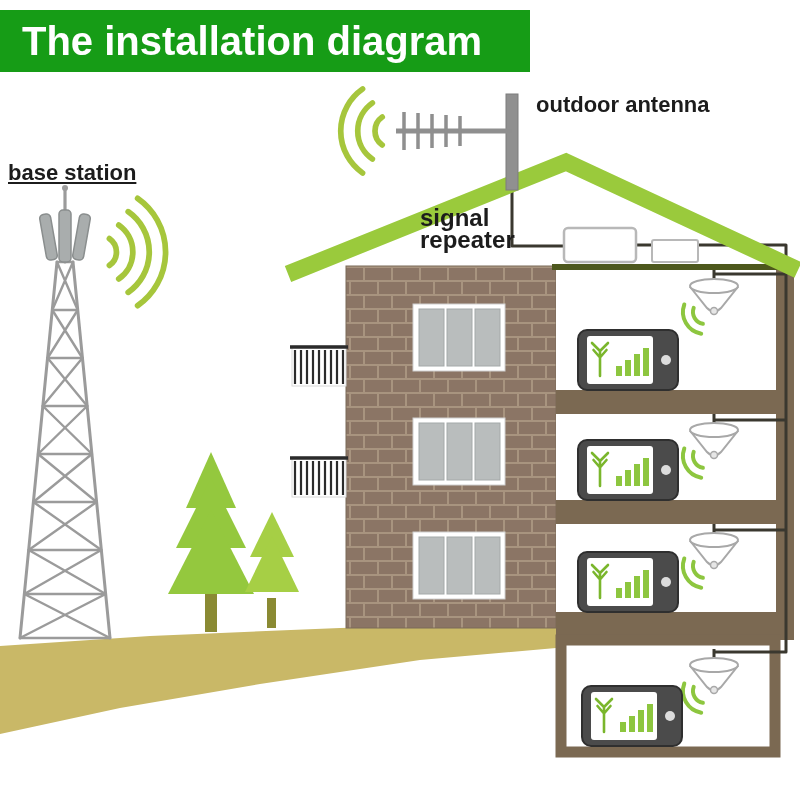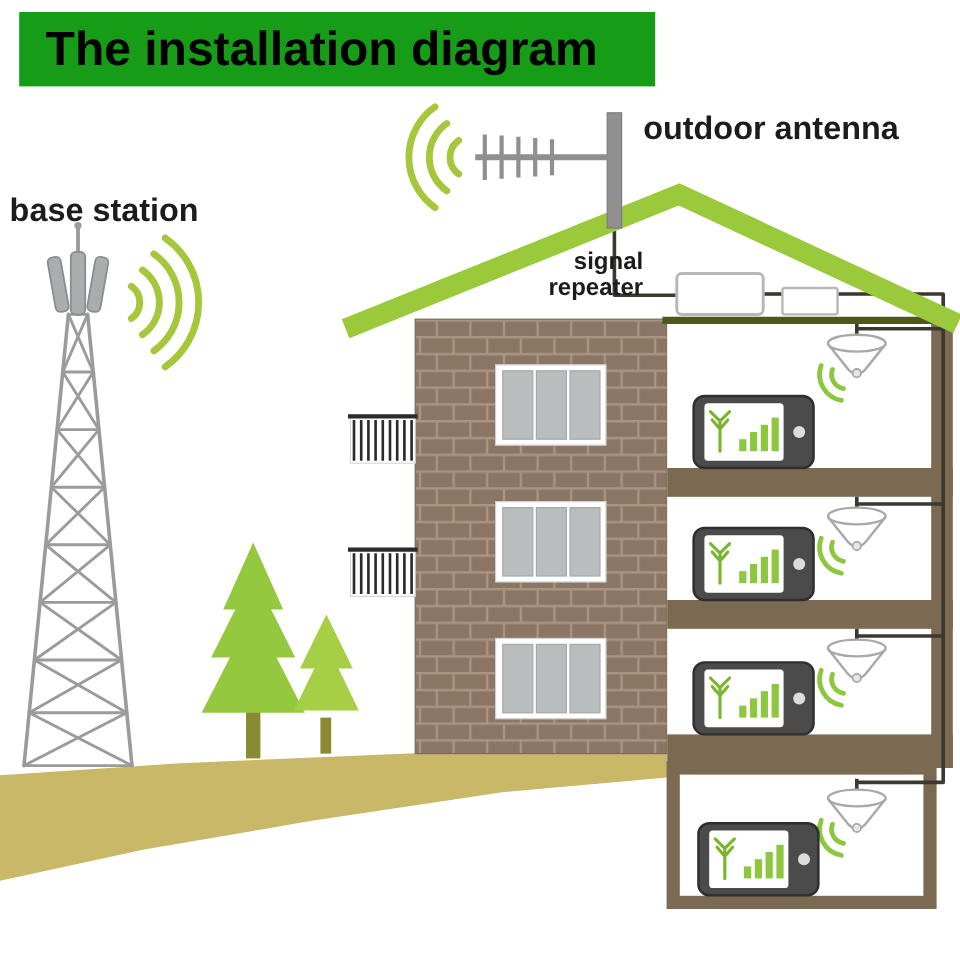--- a/index.html
+++ b/index.html
@@ -3,33 +3,33 @@
 <meta charset="utf-8">
 <style>
   html,body{margin:0;padding:0;background:#ffffff;}
   #stage{
     position:relative;width:800px;height:800px;background:#ffffff;
     font-family:"Liberation Sans", sans-serif;overflow:hidden;
   }
   #diagram-svg{position:absolute;left:0;top:0;}
   .banner{
     position:absolute;left:0;top:10px;width:530px;height:62px;
-    background:var(--banner_green,#169c16);color:#000000;
+    background:var(--banner_green,#169c16);color:#ffffff;
     font-size:40px;font-weight:bold;line-height:62px;padding-left:22px;
-    box-sizing:border-box;white-space:nowrap;margin-left:16px;
+    box-sizing:border-box;white-space:nowrap;
   }
   .lbl{
     position:absolute;color:var(--text_color,#1c1c1c);
-    font-weight:bold;font-size:27px;white-space:nowrap;
+    font-weight:bold;font-size:22px;white-space:nowrap;
   }
-  .lbl.base{left:8px;top:160px;}
+  .lbl.base{left:8px;top:160px;text-decoration:underline;}
   .lbl.outdoor{left:536px;top:92px;}
   .lbl.repeater{
-    left:420px;top:207px;width:116px;text-align:right;
-    font-size:20px;line-height:22px;white-space:pre-line;
+    left:420px;top:207px;width:116px;text-align:left;
+    font-size:24px;line-height:22px;white-space:pre-line;
   }
   .lbl.indoor{left:599px;top:763px;}
 </style>
 </head>
 <body>
 
 <div id="stage">
 
   <svg id="diagram-svg" width="800" height="800" viewBox="0 0 800 800">
     <defs>

